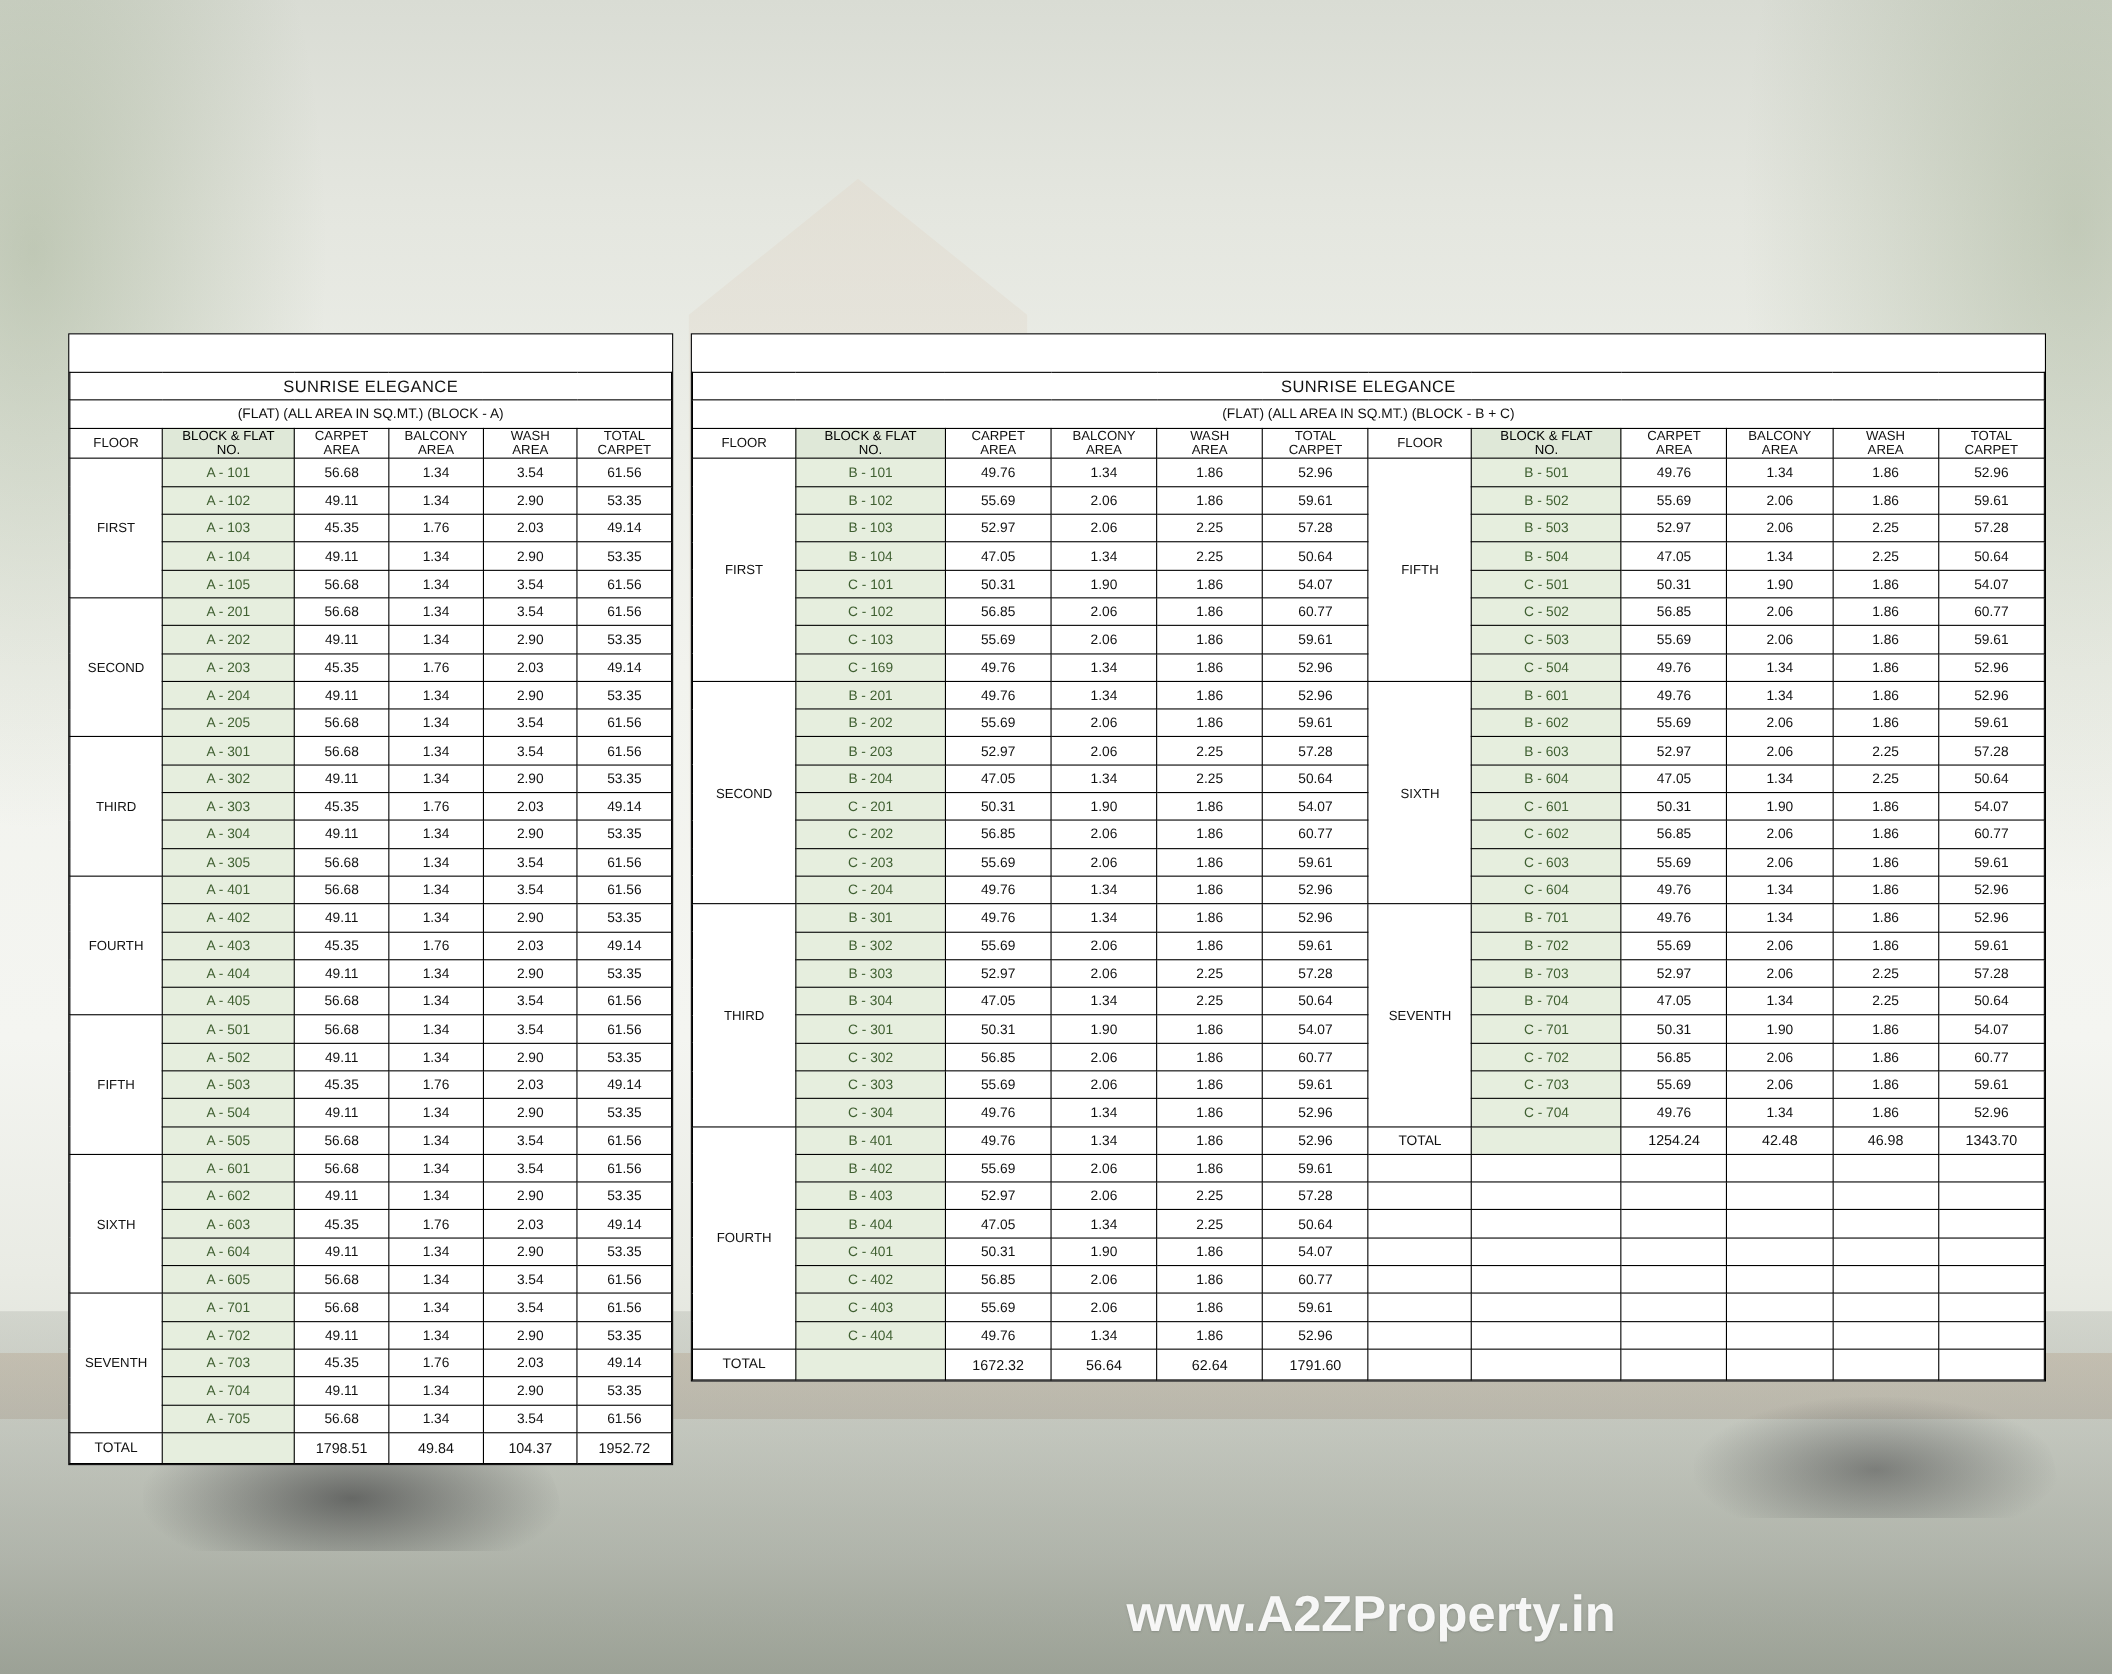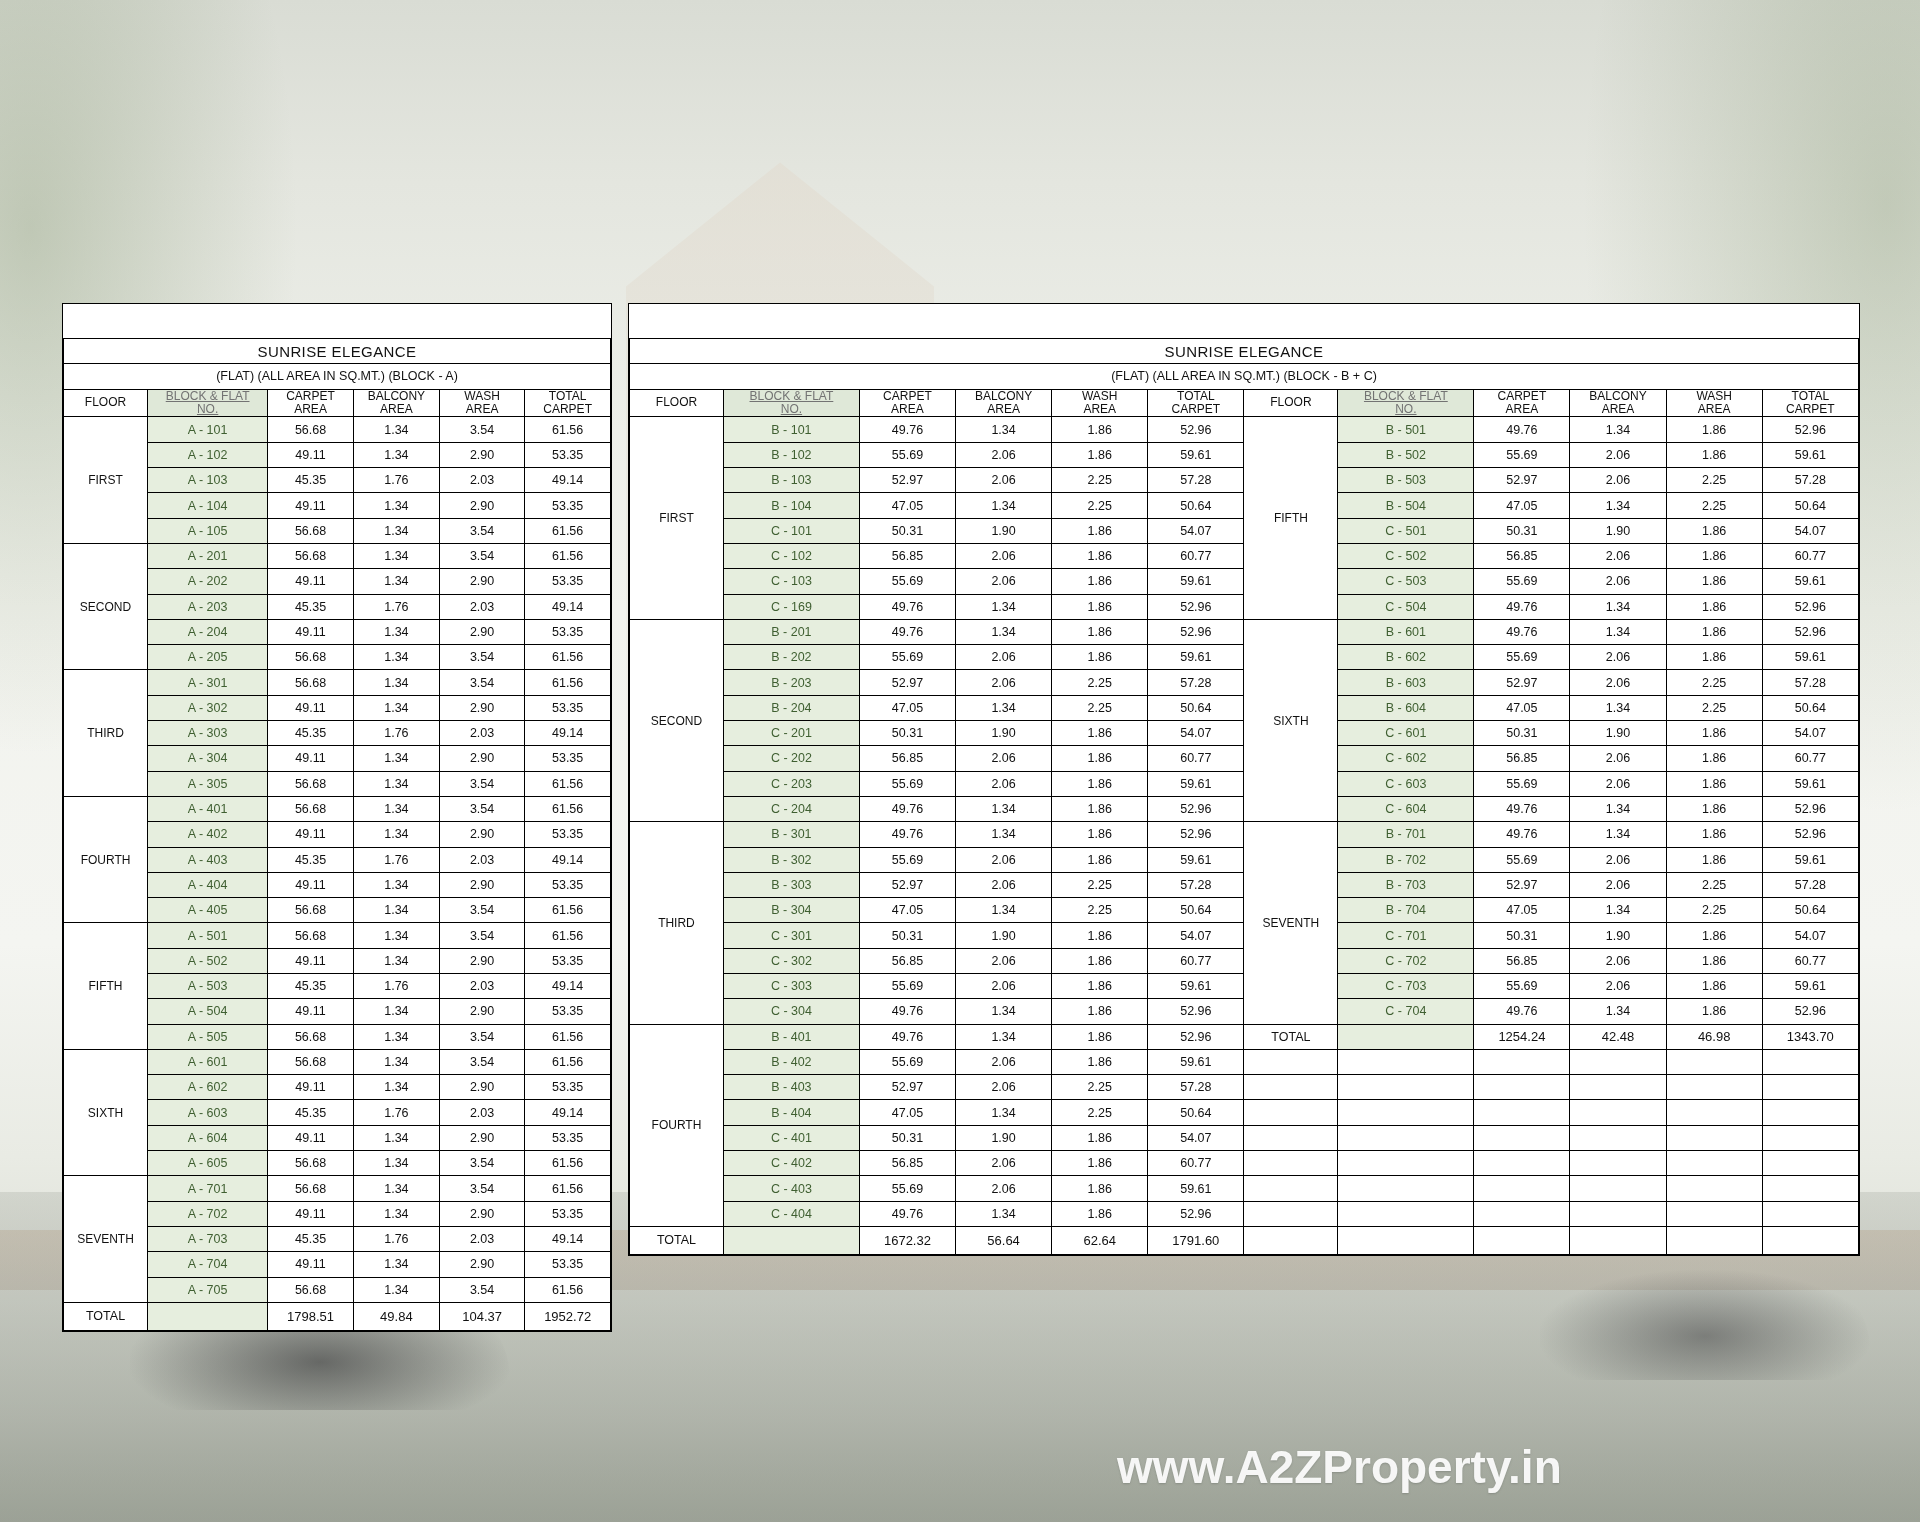--- a/index.html
+++ b/index.html
@@ -89,21 +89,21 @@
     pointer-events: none;
     font-family: "Liberation Sans", sans-serif;
   }
   .wm-center .a { color: #e11b22; }
   .wm-center .two { color: #8a8f94; }
   .wm-center .z { color: #2b6cb8; }
   .wm-center .rest { color: #6f7479; }
 
   .wm-bottom {
     position: absolute;
-    left: 1117px; top: 1440px;
+    left: 1024px; top: 1440px;
     font-size: 46px;
     font-weight: bold;
     color: rgba(255,255,255,0.92);
     text-shadow: 0 1px 2px rgba(90,95,88,0.35);
     white-space: nowrap;
     pointer-events: none;
   }
 
   
   .sheet {
@@ -142,22 +142,21 @@
     height: 25px;
   }
   .hdr td {
     font-weight: bold;
     font-size: 12px;
     line-height: 1.12;
     height: 44px;
   }
   .hdr td.flat-hdr {
     background: #dfe8d8;
-    color: #737373;
-    text-decoration: underline;
+    color: #000000;
   }
   td.flat {
     background: #e6eede;
     color: #3f5f31;
     font-size: 12.5px;
   }
   td.floor {
     font-size: 12px;
   }
   td.total-lbl {

